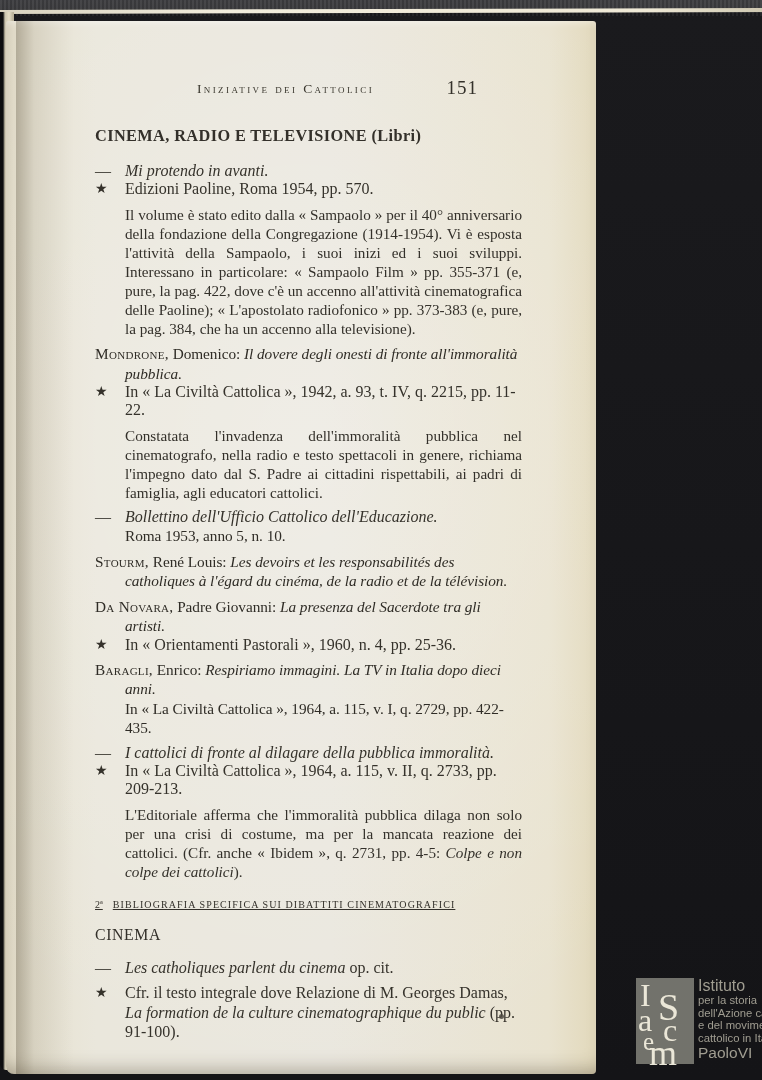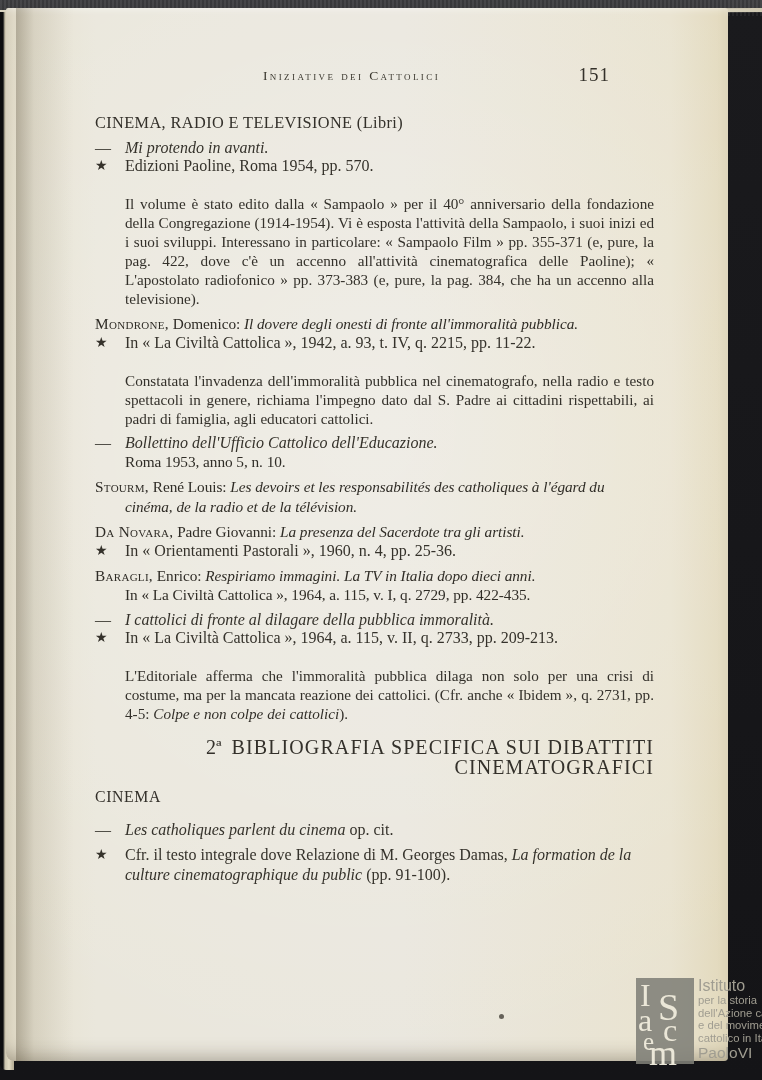--- a/index.html
+++ b/index.html
@@ -27,21 +27,21 @@
     transform:rotate(-.15deg);
   }
   
   .left-edge{
     position:absolute;left:0;top:12px;width:14px;height:1058px;
     background:linear-gradient(90deg,#0d0d0f 0 3px,#cbc4ae 5px,#e4ddc6 9px,#b9b19a 13px);
     border-radius:0 0 0 6px;
   }
   
   .page{
-    position:absolute;left:6px;top:8px;width:722px;height:1053px;
+    position:absolute;left:6px;top:21px;width:590px;height:1053px;
     background:
       radial-gradient(120% 90% at 50% 40%, rgba(255,255,255,.25), rgba(0,0,0,0) 70%),
       linear-gradient(90deg,#ddd6c2 0,#e7e2d1 28px,#eae7dc 90px,#eae7de 55%,#e9e3d0 92%,#e3dabe 99%),
       #e9e5d8;
     box-shadow:inset 0 -14px 18px -10px rgba(60,50,30,.35), inset 0 6px 8px -6px rgba(255,255,255,.6);
     border-radius:2px 3px 4px 8px;
     color:#35322b;
   }
   
   .page::before{
@@ -62,44 +62,44 @@
   }
   .page-number{
     position:absolute;right:44px;top:-4px;
     font-size:19px;letter-spacing:1px;color:#34312a;
   }
   
   h2.sec{
     font-weight:normal;font-size:16.3px;letter-spacing:.4px;
     margin:0;line-height:22px;color:#33302a;
   }
-  .sec-libri h2.sec{margin:22px 0 5px;}
+  .sec-libri h2.sec{margin:22px 0 15px;font-weight:bold;}
   .sec-articoli h2.sec{margin:8px 0 11px;}
   
   .entry{margin:0 0 6px;}
   p{margin:0;}
   .eline,.hang,.ind{
     font-size:15.3px;line-height:19.5px;letter-spacing:-.05px;color:#2f2c26;
   }
   .hang{padding-left:30px;text-indent:-30px;}
   .ind{margin-left:30px;}
   .mline{position:relative;padding-left:30px;}
   .marker{position:absolute;left:0;top:0;width:26px;}
   .marker.star{font-size:14px;letter-spacing:0;}
   .it{font-style:italic;}
   .sc{font-variant:small-caps;letter-spacing:.3px;}
   .note{
-    margin:19px 0 5px 30px;text-align:justify;
+    margin:7px 0 5px 30px;text-align:justify;
     font-size:15.2px;line-height:19px;color:#33302a;
     text-indent:0;hyphens:none;
   }
   
   .part2-heading{
-    text-align:right;margin:14px 0 0;font-weight:normal;
-    font-size:20px;letter-spacing:1.1px;line-height:20px;color:#33302a;
+    text-align:left;margin:14px 0 0;font-weight:normal;
+    font-size:10px;letter-spacing:1.1px;line-height:20px;color:#33302a;text-decoration:underline;
   }
   .part2-heading .ord{margin-right:10px;letter-spacing:0;}
   .part2-sub{
     text-align:center;margin:13px 0 0;font-size:15.6px;line-height:21px;color:#32302a;
   }
   h4.libri2-h{
     font-weight:normal;margin:10px 0 0;font-size:15.8px;letter-spacing:.6px;line-height:20px;color:#33302a;
   }
   .libri2 .entry:first-of-type{margin-top:13px;}
   .libri2 .eline,.libri2 .mline{line-height:19.5px;}

